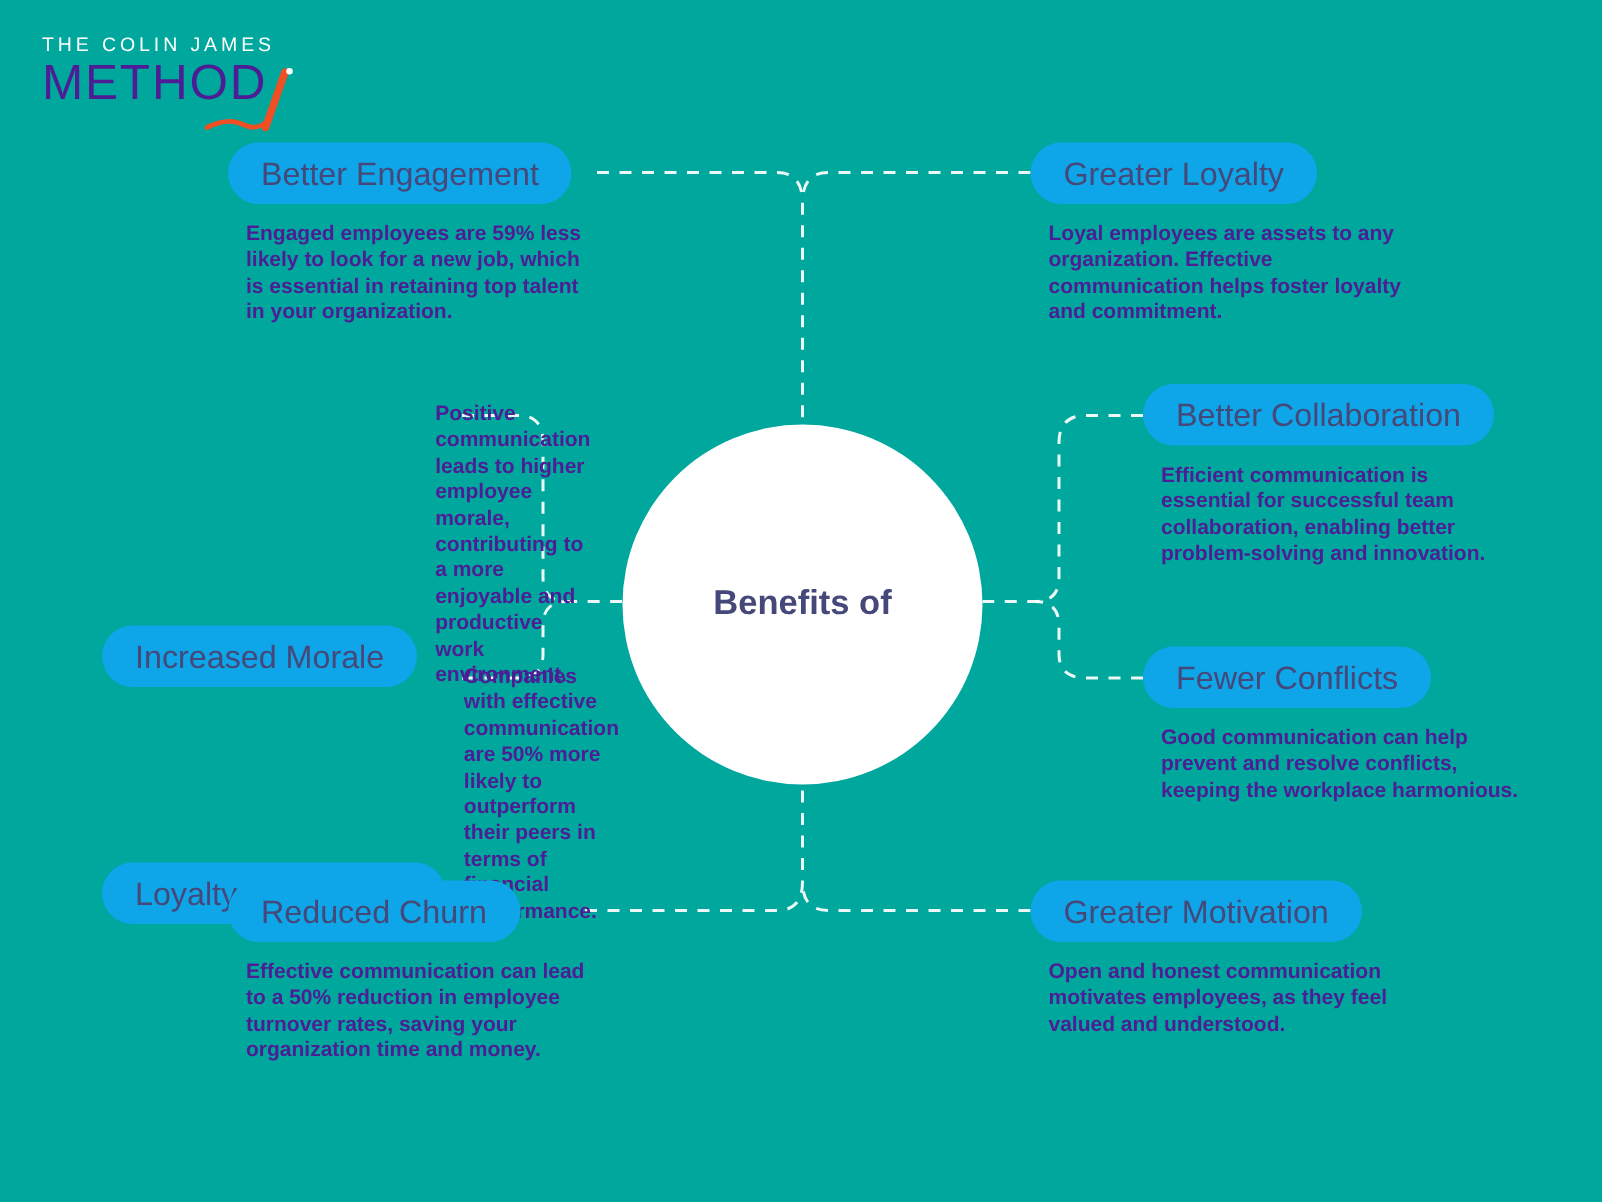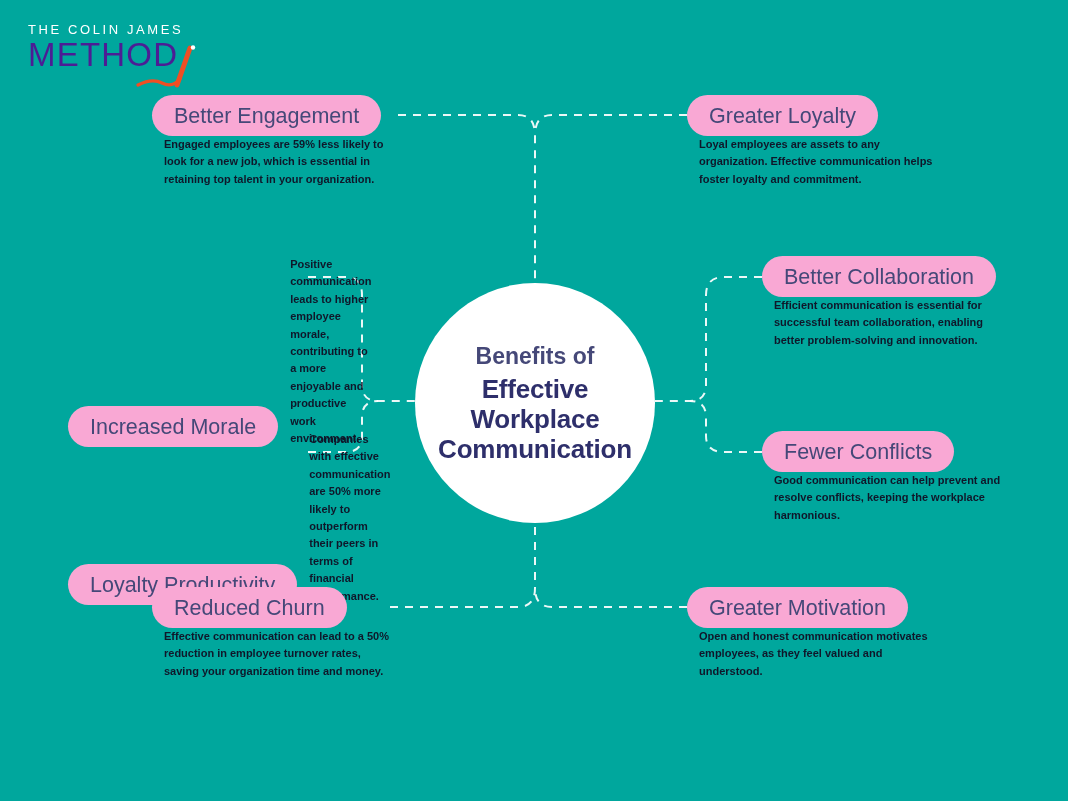--- a/index.html
+++ b/index.html
@@ -101,41 +101,41 @@
     font-weight: 700;
     line-height: 30px;
     letter-spacing: -0.2px;
   }
 
   
   .benefit {
     position: absolute;
   }
   .pill {
-    background: #f9a8d4;
+    background: #0ea5e9;
     border-radius: 22px;
     height: 41px;
     display: inline-flex;
     align-items: center;
     padding: 0 22px;
     box-sizing: border-box;
   }
   .pill-label {
     font-size: 21.5px;
     color: #454878;
     font-weight: 400;
     line-height: 24px;
     white-space: nowrap;
   }
   .desc {
-    color: #0f172a;
-    font-size: 11px;
+    color: #4c1d95;
+    font-size: 14px;
     font-weight: 700;
     line-height: 17.4px;
-    margin-top: 0;
+    margin-top: 11px;
   }
   .align-right { display: flex; flex-direction: row; align-items: flex-end; }
   .align-right .desc { text-align: left; }
 
   
   #b-better-engagement     { left: 152px; top: 95px;  width: 246px; }
   #b-better-engagement .desc { margin-left: 12px; width: 232px; }
 
   #b-greater-loyalty       { left: 687px; top: 95px;  width: 262px; }
   #b-greater-loyalty .desc { margin-left: 12px; width: 240px; }
@@ -185,25 +185,20 @@
 
     <path d="M762 277 L724 277 Q706 277 706 295 L706 385 Q706 401 690 401 L655 401"></path>
     <path d="M762 452 L724 452 Q706 452 706 436 L706 417 Q706 401 690 401"></path>
 
     <path d="M390 607 L518 607 Q535 607 535 588 L535 523"></path>
     <path d="M687 607 L552 607 Q535 607 535 588"></path>
   </svg>
 
   <div id="center-circle">
     <div id="center-pre">Benefits of</div>
-    <div id="center-main">
-      <div>Effective</div>
-      <div>Workplace</div>
-      <div>Communication</div>
-    </div>
   </div>
 
   <div class="benefit" id="b-better-engagement">
     <div class="pill">
       <span class="pill-label">Better Engagement</span>
     </div>
     <div class="desc">Engaged employees are 59% less likely to look for a new job, which is essential in retaining top talent in your organization.</div>
   </div>
 
   <div class="benefit" id="b-greater-loyalty">

